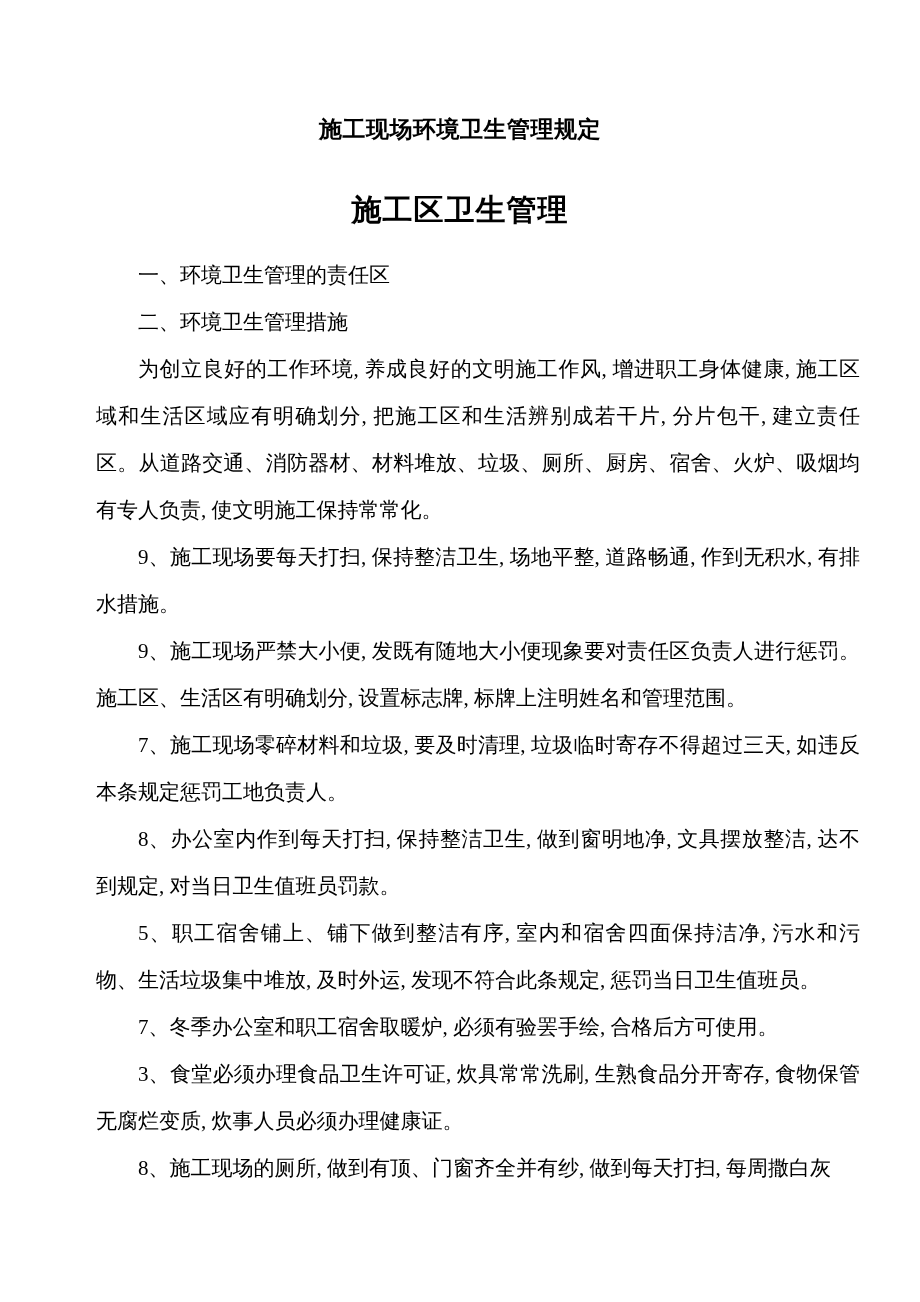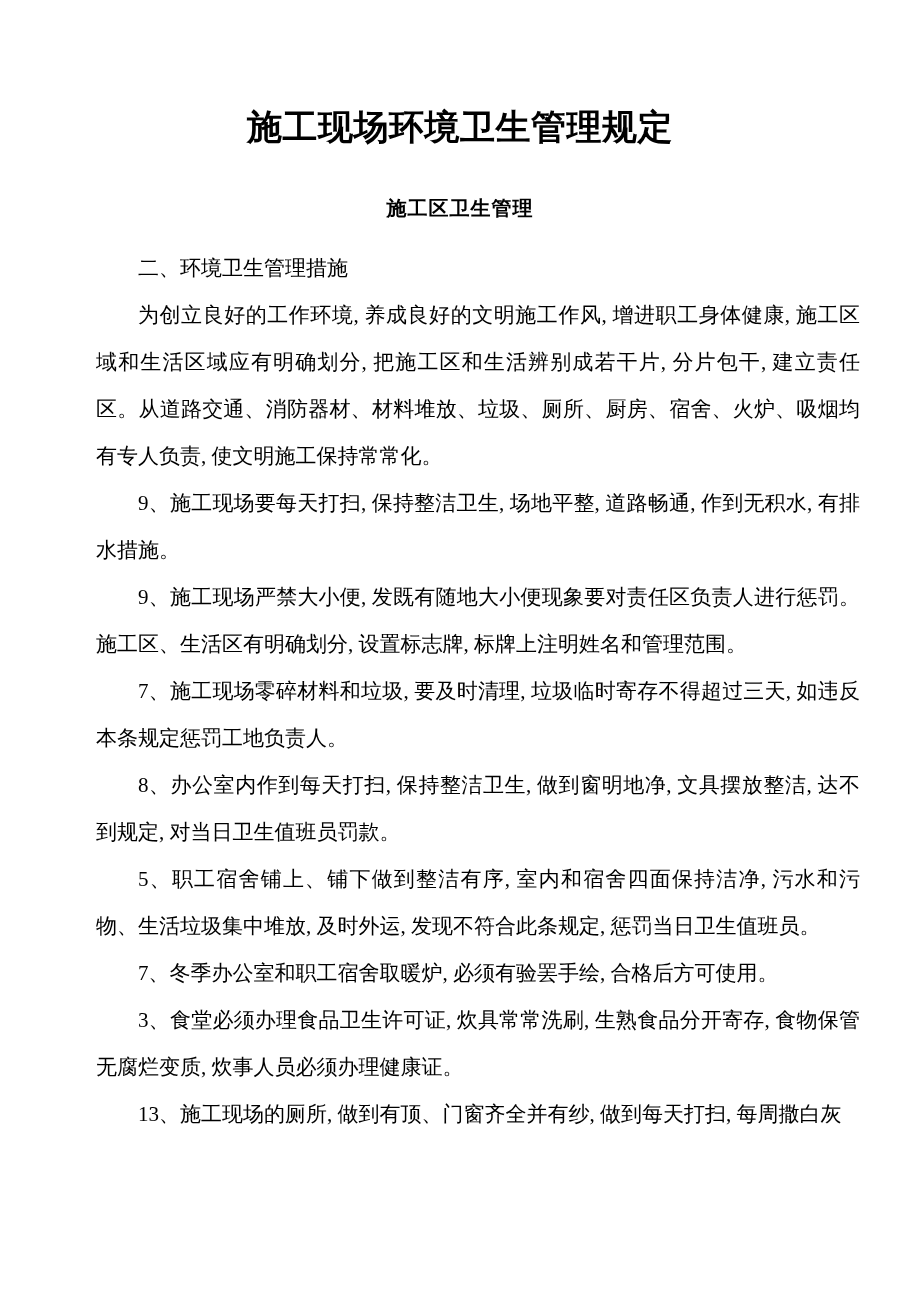--- a/index.html
+++ b/index.html
@@ -11,33 +11,33 @@
     position: relative;
     width: 920px;
     height: 1302px;
     background: #ffffff;
     color: #000000;
     font-family: "Liberation Serif", "DejaVu Serif", serif;
     overflow: hidden;
     box-sizing: border-box;
   }
   .doc-title {
-    margin: 6px;
+    margin: 16px;
     padding-top: 100px;
     text-align: center;
-    font-size: 35px;
+    font-size: 23px;
     font-weight: bold;
     line-height: 1.25;
     letter-spacing: 0.5px;
   }
   .doc-subtitle {
     margin: 0;
     margin-top: 46px;
     text-align: center;
-    font-size: 20px;
+    font-size: 30px;
     font-weight: bold;
     line-height: 1.25;
     letter-spacing: 1px;
   }
   .doc-body {
     margin: 24px 60px 0 96px;
     font-size: 21px;
     line-height: 47px;
     text-align: justify;
     text-justify: inter-character;
@@ -48,24 +48,25 @@
     text-indent: 2em;
   }
 </style>
 </head>
 <body>
 
 <div class="page">
   <h1 class="doc-title">施工现场环境卫生管理规定</h1>
   <h2 class="doc-subtitle">施工区卫生管理</h2>
   <div class="doc-body">
+    <p>一、环境卫生管理的责任区</p>
     <p>二、环境卫生管理措施</p>
     <p>为创立良好的工作环境, 养成良好的文明施工作风, 增进职工身体健康, 施工区域和生活区域应有明确划分, 把施工区和生活辨别成若干片, 分片包干, 建立责任区。从道路交通、消防器材、材料堆放、垃圾、厕所、厨房、宿舍、火炉、吸烟均有专人负责, 使文明施工保持常常化。</p>
     <p>9、施工现场要每天打扫, 保持整洁卫生, 场地平整, 道路畅通, 作到无积水, 有排水措施。</p>
     <p>9、施工现场严禁大小便, 发既有随地大小便现象要对责任区负责人进行惩罚。施工区、生活区有明确划分, 设置标志牌, 标牌上注明姓名和管理范围。</p>
     <p>7、施工现场零碎材料和垃圾, 要及时清理, 垃圾临时寄存不得超过三天, 如违反本条规定惩罚工地负责人。</p>
     <p>8、办公室内作到每天打扫, 保持整洁卫生, 做到窗明地净, 文具摆放整洁, 达不到规定, 对当日卫生值班员罚款。</p>
     <p>5、职工宿舍铺上、铺下做到整洁有序, 室内和宿舍四面保持洁净, 污水和污物、生活垃圾集中堆放, 及时外运, 发现不符合此条规定, 惩罚当日卫生值班员。</p>
     <p>7、冬季办公室和职工宿舍取暖炉, 必须有验罢手绘, 合格后方可使用。</p>
     <p>3、食堂必须办理食品卫生许可证, 炊具常常洗刷, 生熟食品分开寄存, 食物保管无腐烂变质, 炊事人员必须办理健康证。</p>
-    <p>13、施工现场的厕所, 做到有顶、门窗齐全并有纱, 做到每天打扫, 每周撒白灰</p>
+    <p>8、施工现场的厕所, 做到有顶、门窗齐全并有纱, 做到每天打扫, 每周撒白灰</p>
   </div>
 </div>
 
 </body></html>

